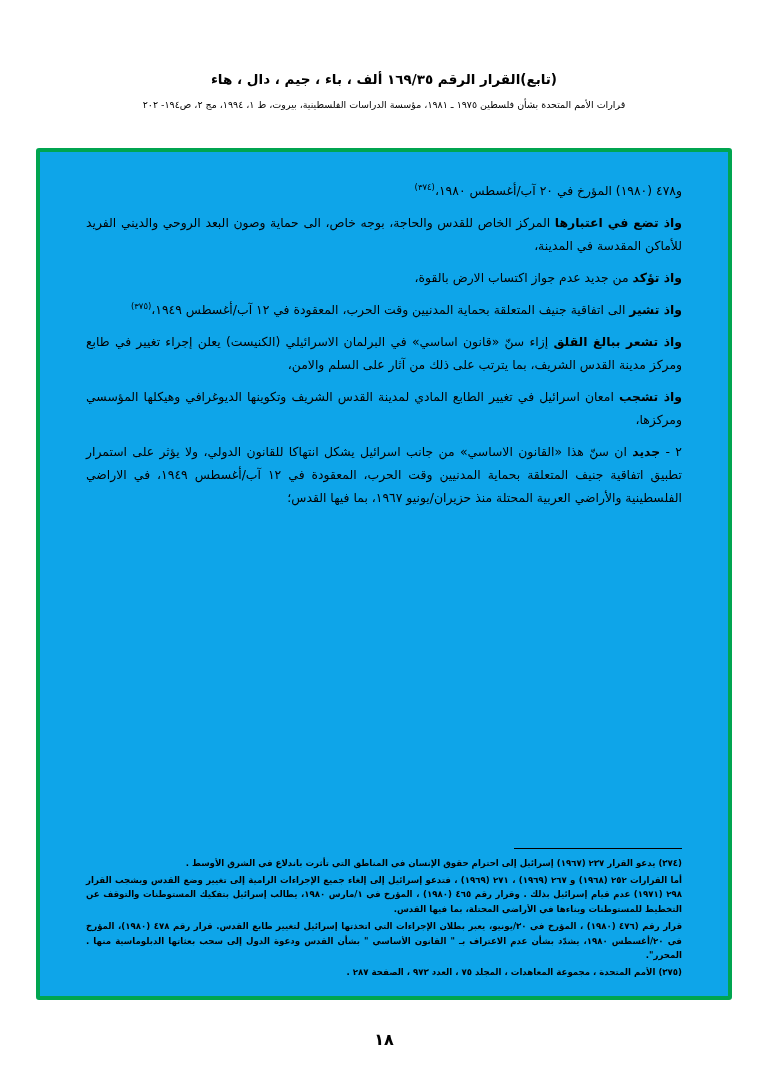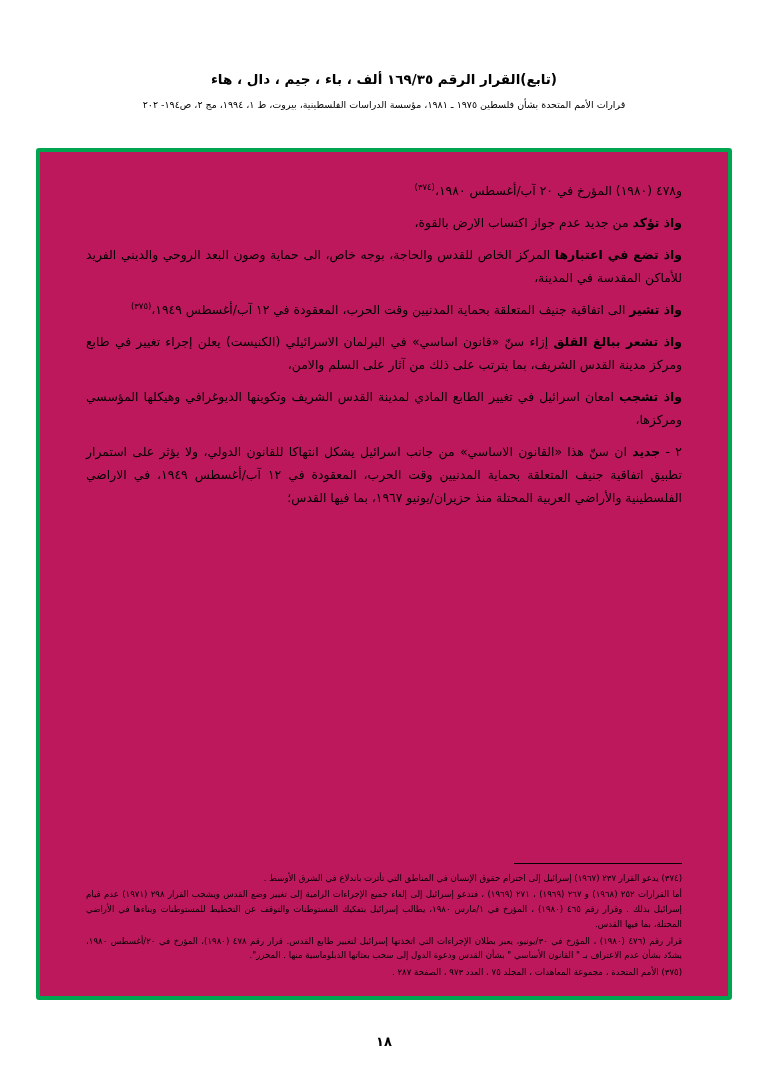--- a/index.html
+++ b/index.html
@@ -39,21 +39,21 @@
   }
   .frame {
     position: absolute;
     top: 148px;
     right: 36px;
     left: 36px;
     bottom: 85px;
     border: 4px solid #00a550;
     border-radius: 3px;
     box-sizing: border-box;
-    background: #be185d;
+    background: #0ea5e9;
   }
   .frame-inner {
     position: absolute;
     inset: 0;
     padding: 28px 46px 10px 46px;
     box-sizing: border-box;
   }
   .body-text {
     font-size: 12.4px;
     line-height: 1.85;
@@ -78,32 +78,32 @@
     left: 46px;
   }
   .notes-rule {
     width: 168px;
     height: 1px;
     background: #000;
     margin: 0 0 7px auto;
   }
   .note {
     font-size: 8.6px;
-    font-weight: normal;
+    font-weight: bold;
     line-height: 1.72;
     text-align: justify;
     margin: 0 0 2px 0;
   }
   .page-number {
     position: absolute;
     bottom: 36px;
     left: 0;
     right: 0;
     text-align: center;
-    font-size: 13px;
+    font-size: 16px;
     font-weight: bold;
   }
 </style>
 </head>
 <body>
 
 <div class="page">
 
   <div class="header">
     <div class="doc-title">(تابع)القرار الرقم ١٦٩/٣٥ ألف ، باء ، جيم ، دال ، هاء</div>
@@ -113,27 +113,27 @@
   <div class="frame">
     <div class="frame-inner">
 
       <div class="body-text">
 
         <p class="para">
           <span>و٤٧٨ (١٩٨٠) المؤرخ في ٢٠ آب/أغسطس ١٩٨٠،</span><sup class="fn">(٣٧٤)</sup>
         </p>
 
         <p class="para">
-          <span class="b">واذ تؤكد</span>
-          <span>من جديد عدم جواز اكتساب الارض بالقوة،</span>
+          <span class="b">واذ تضع في اعتبارها</span>
+          <span>المركز الخاص للقدس والحاجة، بوجه خاص، الى حماية وصون البعد الروحي والديني الفريد للأماكن المقدسة في المدينة،</span>
         </p>
 
         <p class="para">
-          <span class="b">واذ تضع في اعتبارها</span>
-          <span>المركز الخاص للقدس والحاجة، بوجه خاص، الى حماية وصون البعد الروحي والديني الفريد للأماكن المقدسة في المدينة،</span>
+          <span class="b">واذ تؤكد</span>
+          <span>من جديد عدم جواز اكتساب الارض بالقوة،</span>
         </p>
 
 
         <p class="para">
           <span class="b">واذ تشير</span>
           <span>الى اتفاقية جنيف المتعلقة بحماية المدنيين وقت الحرب، المعقودة في ١٢ آب/أغسطس ١٩٤٩،</span><sup class="fn">(٣٧٥)</sup>
         </p>
 
         <p class="para">
           <span class="b">واذ تشعر ببالغ القلق</span>

